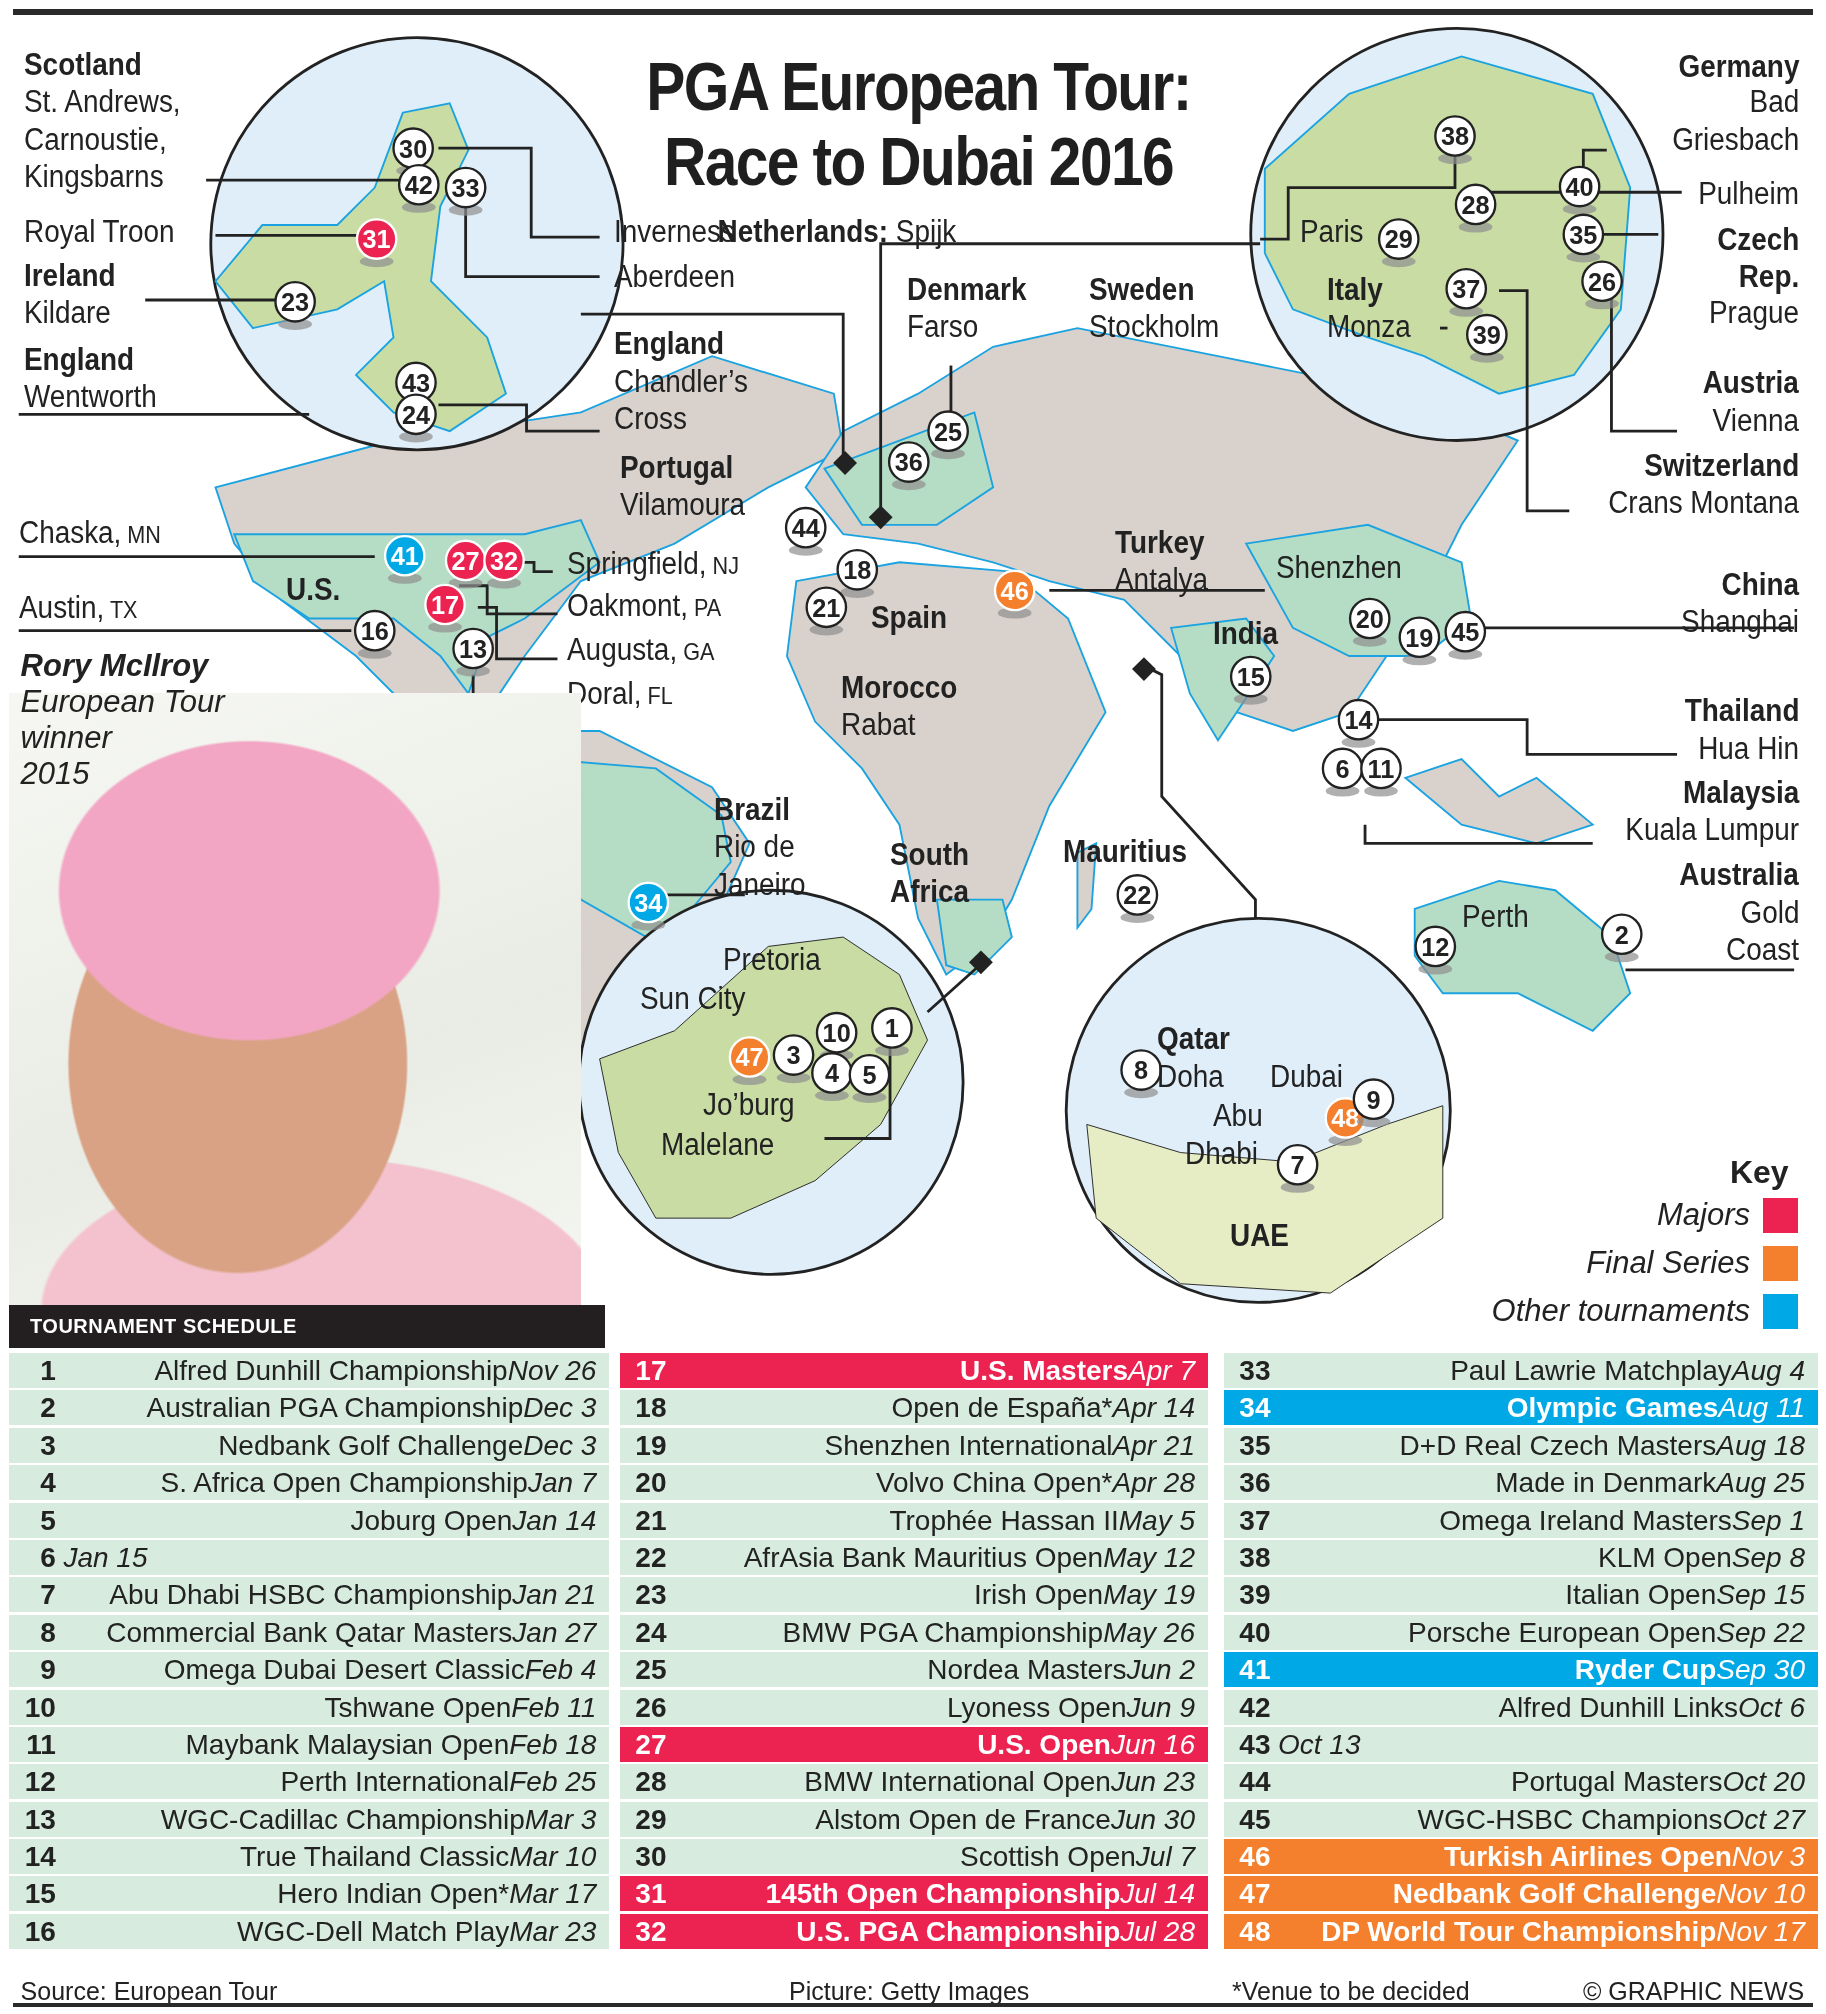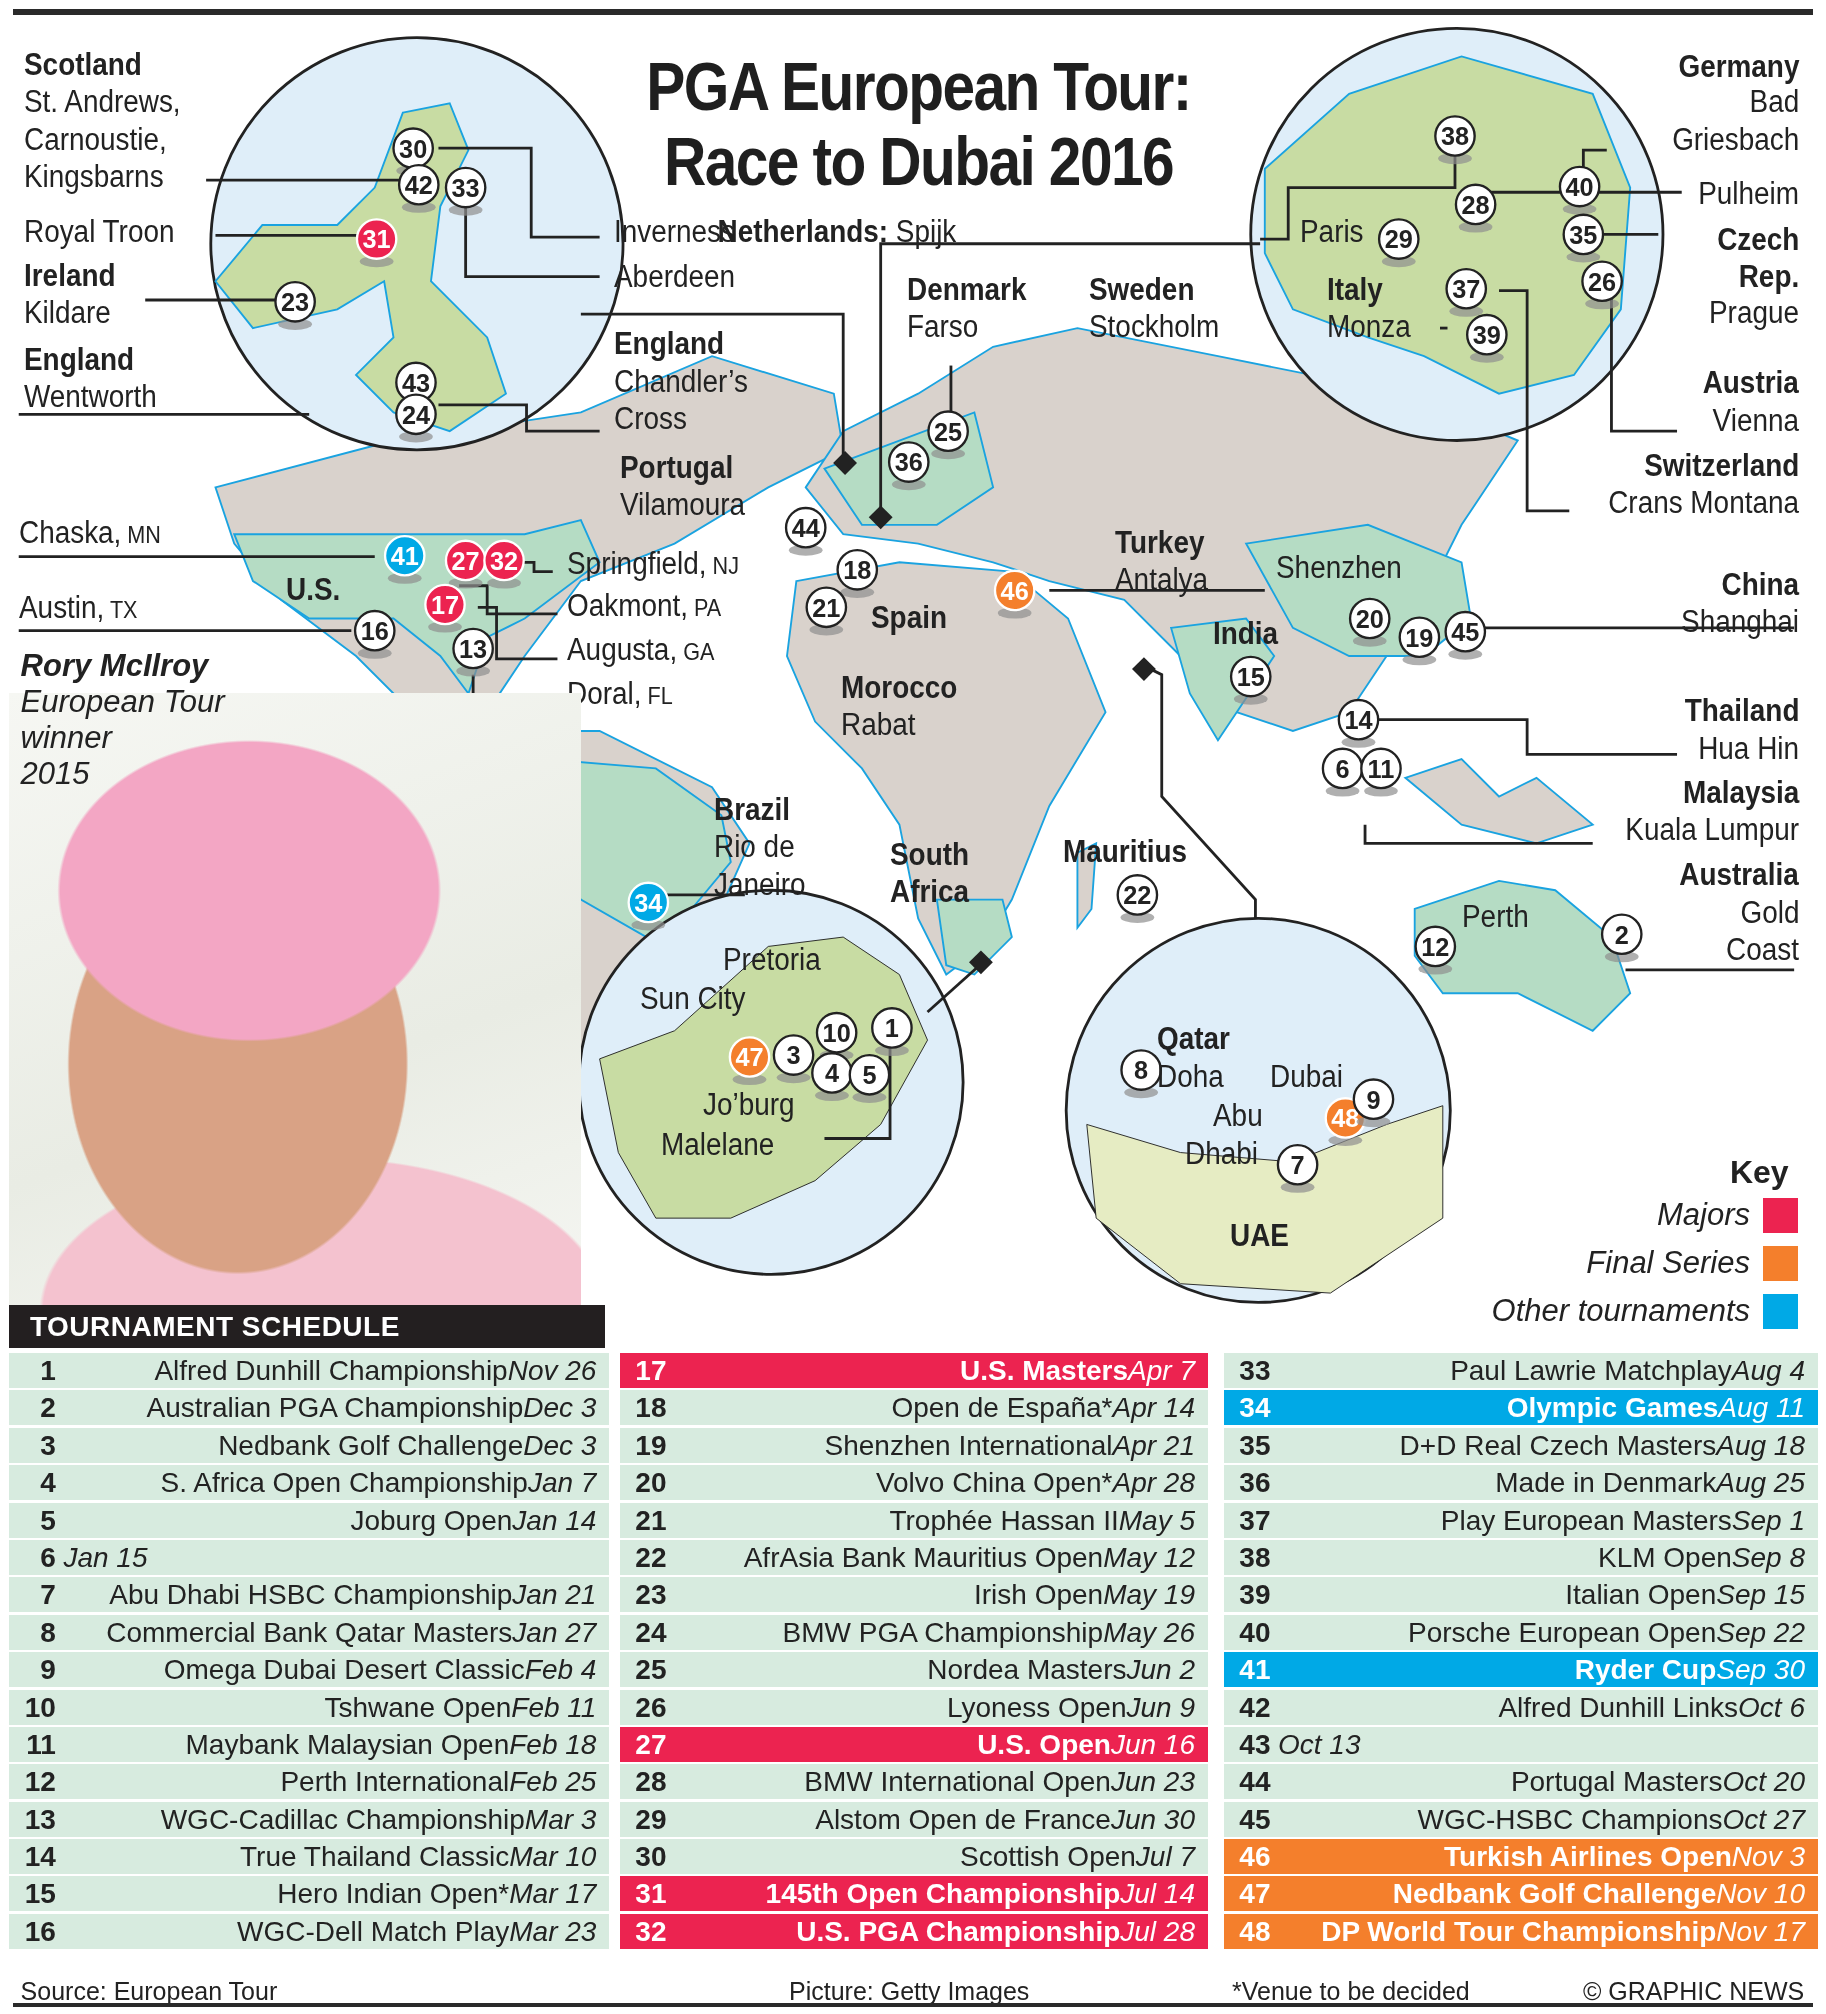--- a/index.html
+++ b/index.html
@@ -17,21 +17,21 @@
     background: radial-gradient(ellipse 55% 40% at 42% 32%, #f3a6c4 0 60%, transparent 61%),
                 radial-gradient(ellipse 42% 48% at 40% 60%, #d9a285 0 70%, transparent 71%),
                 radial-gradient(ellipse 70% 35% at 55% 100%, #f4c2cf 0 70%, transparent 71%),
                 linear-gradient(160deg, #f6f7f3 0%, #e9ece4 60%, #f5f6f2 100%); }
   .photo-caption { position: absolute; left: 20.6px; top: 648px; font-style: italic; font-size: 31px; line-height: 36px; color: #222; }
   .key { position: absolute; right: 28px; top: 1154px; text-align: right; }
   .key-title { font-weight: bold; font-size: 32px; line-height: 37px; margin-right: 9.4px; }
   .key-row { display: flex; justify-content: flex-end; align-items: center; height: 48px; }
   .key-row span.t { font-style: italic; font-size: 31px; margin-right: 13px; }
   .key-row span.sw { width: 35px; height: 35px; display: inline-block; }
-  .sched-head { position: absolute; left: 9.4px; top: 1305px; width: 596px; height: 43px; background: #231f20; color: #fff; font-weight: bold; font-size: 28px; line-height: 43px; padding-left: 20.6px; letter-spacing: 0.5px; }
+  .sched-head { position: absolute; left: 9.4px; top: 1305px; width: 596px; height: 43px; background: #231f20; color: #fff; font-weight: bold; font-size: 20px; line-height: 43px; padding-left: 20.6px; letter-spacing: 0.5px; }
   .col { position: absolute; top: 1353px; }
   .row { height: 35px; margin-bottom: 2.4px; display: flex; align-items: center; font-size: 28px; line-height: 35px; padding-right: 13px; background: #d7ebdf; white-space: nowrap; }
   .row .num { width: 54px; text-align: right; font-weight: bold; padding-right: 7.5px; flex: none; }
   .row .name { flex: 1; overflow: hidden; text-align: right; }
   .row .date { font-style: italic; flex: none; text-align: left; }
   .row.major { background: #ec2350; color: #fff; }
   .row.final { background: #f47f2c; color: #fff; }
   .row.other { background: #00a9e6; color: #fff; }
   .row.major .name, .row.final .name, .row.other .name { font-weight: bold; }
   .footer { position: absolute; top: 1977px; font-size: 25px; color: #222; white-space: nowrap; }
@@ -649,21 +649,21 @@
       <span class="name">D+D Real Czech Masters</span>
       <span class="date">Aug 18</span>
     </div>
     <div class="row">
       <span class="num">36</span>
       <span class="name">Made in Denmark</span>
       <span class="date">Aug 25</span>
     </div>
     <div class="row">
       <span class="num">37</span>
-      <span class="name">Play European Masters</span>
+      <span class="name">Omega Ireland Masters</span>
       <span class="date">Sep 1</span>
     </div>
     <div class="row">
       <span class="num">38</span>
       <span class="name">KLM Open</span>
       <span class="date">Sep 8</span>
     </div>
     <div class="row">
       <span class="num">39</span>
       <span class="name">Italian Open</span>

